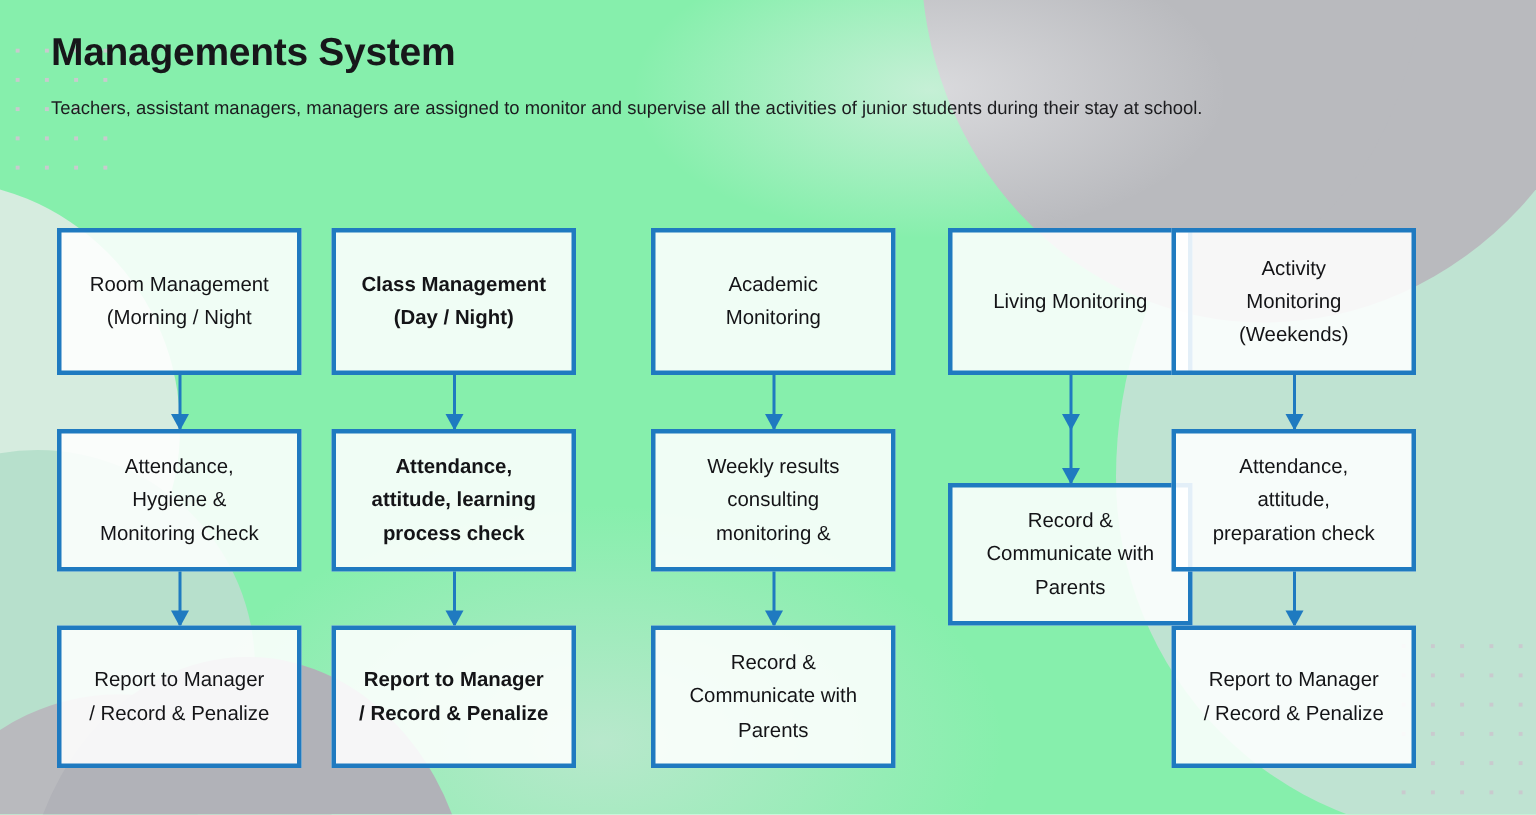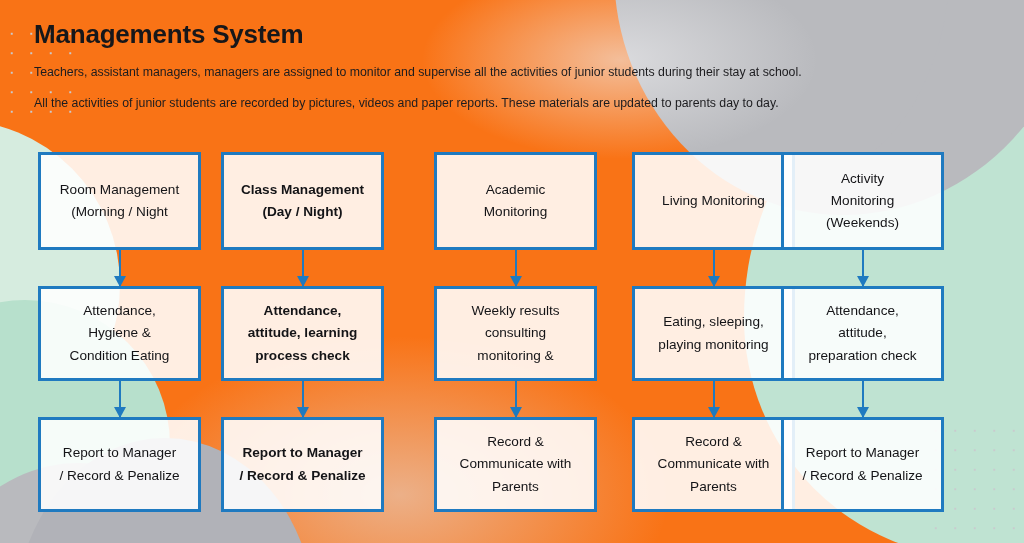--- a/index.html
+++ b/index.html
@@ -5,21 +5,21 @@
   html, body {
     margin: 0; padding: 0;
     width: 1024px; height: 543px;
     overflow: hidden;
     background: #fbfbfb;
     font-family: "Liberation Sans", sans-serif;
   }
   #slide {
     position: relative;
     width: 1024px; height: 543px;
-    background: #f97316;
+    background: #86efac;
     overflow: hidden;
   }
 
   
   .bg-layer { position: absolute; inset: 0; overflow: hidden; pointer-events: none; }
 
   .blob-green-tr {
     position: absolute;
     right: -150px; top: 58px;
     width: 430px; height: 500px;
@@ -174,41 +174,40 @@
     <div class="sheen2"></div>
     <div class="blob-gray-bl2"></div>
     <div class="blob-gray-bl"></div>
     <div class="dots dots-tl"></div>
     <div class="dots dots-br"></div>
   </div>
 
   <div class="header">
     <h1 class="title">Managements System</h1>
     <p class="subline">Teachers, assistant managers, managers are assigned to monitor and supervise all the activities of junior students during their stay at school.</p>
-    <p class="subline">All the activities of junior students are recorded by pictures, videos and paper reports. These materials are updated to parents day to day.</p>
   </div>
 
   <div class="flow">
 
     <div class="col col-0">
       <div class="node node-r0">
         <span class="lines">
           <span>Room Management</span>
           <span>(Morning / Night</span>
         </span>
       </div>
       <div class="connector">
         <div class="stem"></div>
           <div class="head"></div>
       </div>
       <div class="node node-r1">
         <span class="lines">
           <span>Attendance,</span>
           <span>Hygiene &amp;</span>
-          <span>Condition Eating</span>
+          <span>Monitoring Check</span>
         </span>
       </div>
       <div class="connector">
         <div class="stem"></div>
           <div class="head"></div>
       </div>
       <div class="node node-r2">
         <span class="lines">
           <span>Report to Manager</span>
           <span>/ Record &amp; Penalize</span>
@@ -280,26 +279,20 @@
     <div class="col col-3">
       <div class="node node-r0">
         <span class="lines">
           <span>Living Monitoring</span>
         </span>
       </div>
       <div class="connector">
         <div class="stem"></div>
           <div class="head"></div>
       </div>
-      <div class="node node-r1">
-        <span class="lines">
-          <span>Eating, sleeping,</span>
-          <span>playing monitoring</span>
-        </span>
-      </div>
       <div class="connector">
         <div class="stem"></div>
           <div class="head"></div>
       </div>
       <div class="node node-r2">
         <span class="lines">
           <span>Record &amp;</span>
           <span>Communicate with</span>
           <span>Parents</span>
         </span>

